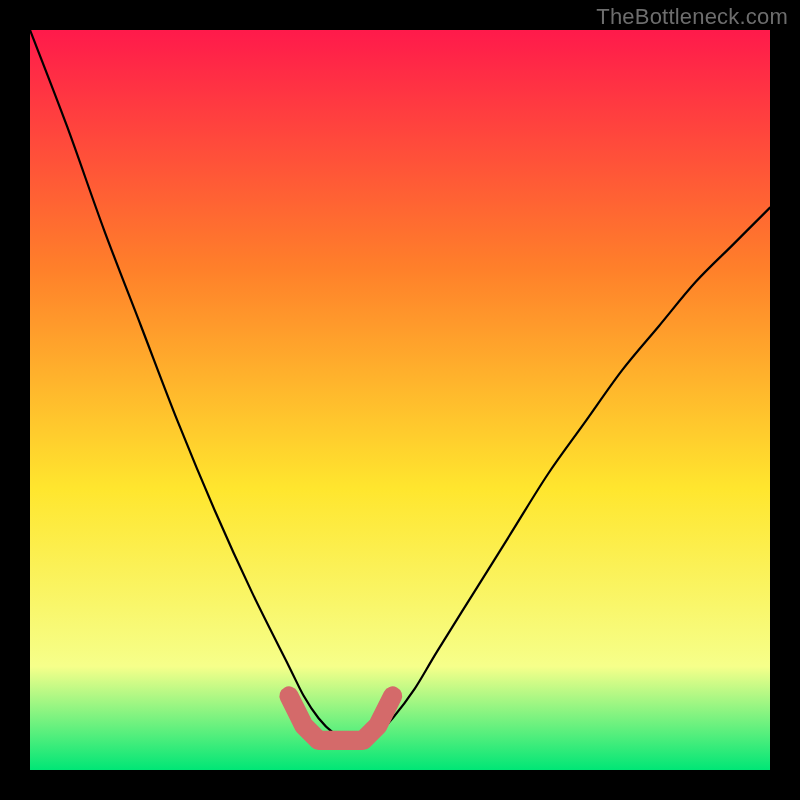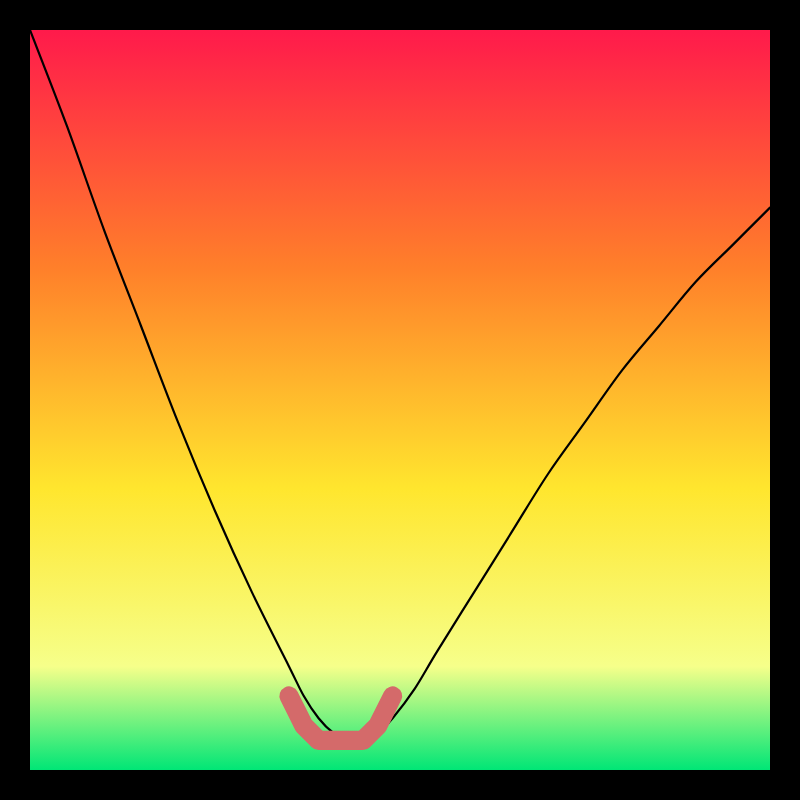--- a/index.html
+++ b/index.html
@@ -38,20 +38,21 @@
   }
   svg {
     display: block;
   }
 </style>
 </head>
 <body>
 
 <div class="frame">
 
+  <div class="watermark">TheBottleneck.com</div>
 
   <div class="plot-area">
     <svg id="chart-svg" width="740" height="740" viewBox="0 0 740 740" preserveAspectRatio="none">
       <defs>
         <linearGradient id="bg-grad" x1="0" y1="0" x2="0" y2="1">
           <stop id="g-top" offset="0%" stop-color="#ff1a4b"></stop>
           <stop id="g-um" offset="32%" stop-color="#ff7f2a"></stop>
           <stop id="g-mid" offset="62%" stop-color="#ffe62e"></stop>
           <stop id="g-low" offset="86%" stop-color="#f6ff8a"></stop>
           <stop id="g-bot" offset="100%" stop-color="#00e676"></stop>

